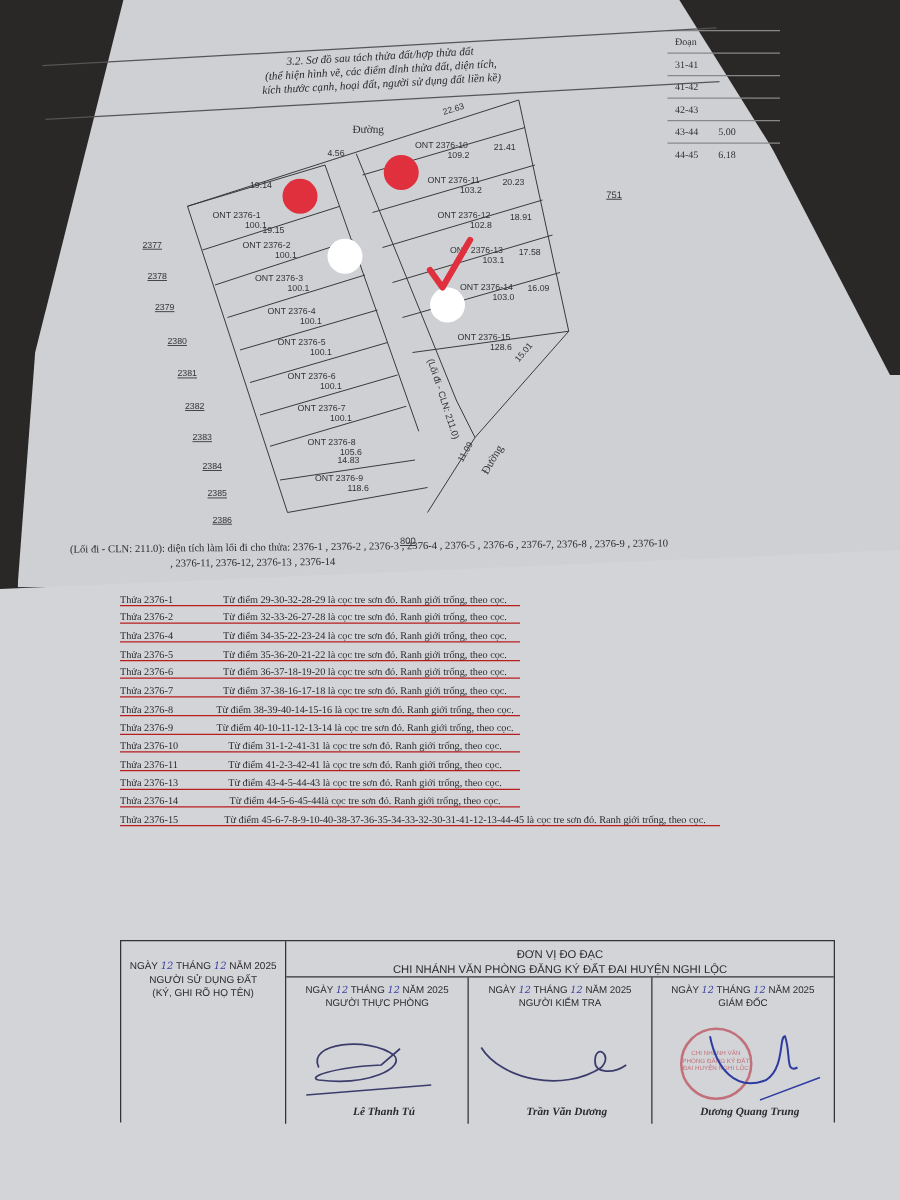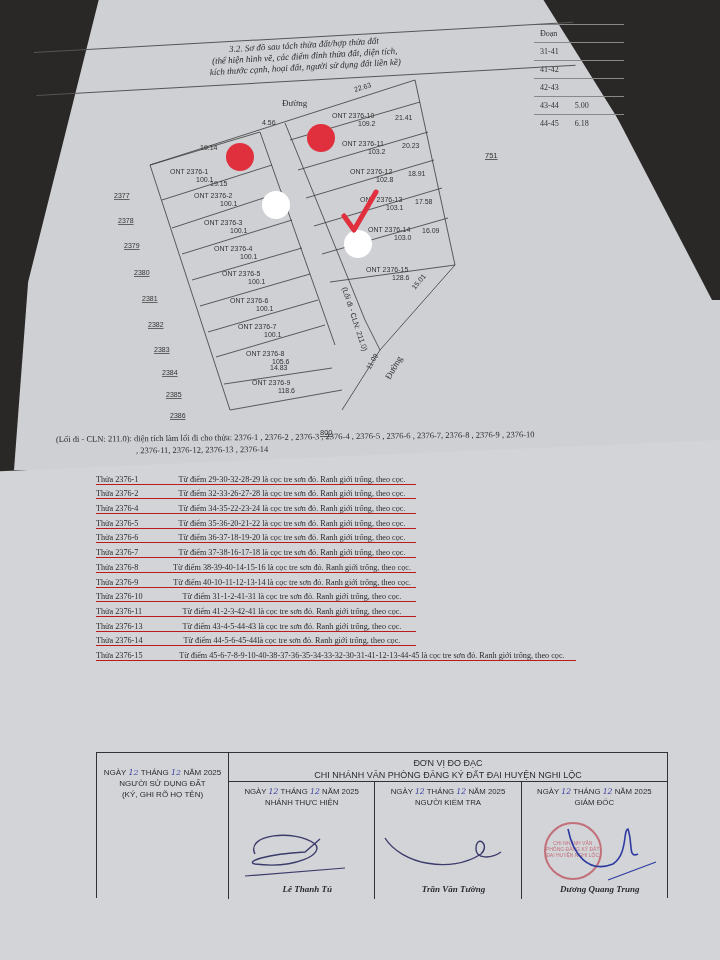--- a/index.html
+++ b/index.html
@@ -290,40 +290,40 @@
     </div>
     <div class="unit-row">
       <div class="unit-col">
         <div>
           <span>NGÀY</span>
           <span class="hand">12</span>
           <span>THÁNG</span>
           <span class="hand">12</span>
           <span>NĂM 2025</span>
         </div>
-        <div>NHÁNH THỰC HIỆN</div>
+        <div>NGƯỜI THỰC PHÒNG</div>
         <svg class="sig-svg" viewBox="0 0 130 60">
           <path d="M20 30 C10 10, 60 5, 80 20 C90 30, 60 45, 20 40 C10 38, 30 30, 70 28 L85 15" stroke="#3b3c6b" stroke-width="1.4" fill="none"></path>
           <path d="M10 52 L110 44" stroke="#3b3c6b" stroke-width="1.2"></path>
         </svg>
         <div class="signer">Lê Thanh Tú</div>
       </div>
       <div class="unit-col">
         <div>
           <span>NGÀY</span>
           <span class="hand">12</span>
           <span>THÁNG</span>
           <span class="hand">12</span>
           <span>NĂM 2025</span>
         </div>
         <div>NGƯỜI KIỂM TRA</div>
         <svg class="sig-svg" viewBox="0 0 130 60">
           <path d="M4 14 C20 40, 70 50, 100 30 C110 20, 95 10, 95 25 C95 35, 110 35, 120 28" stroke="#3b3c6b" stroke-width="1.4" fill="none"></path>
         </svg>
-        <div class="signer">Trần Văn Tường</div>
+        <div class="signer">Trần Văn Dương</div>
       </div>
       <div class="unit-col">
         <div>
           <span>NGÀY</span>
           <span class="hand">12</span>
           <span>THÁNG</span>
           <span class="hand">12</span>
           <span>NĂM 2025</span>
         </div>
         <div>GIÁM ĐỐC</div>

